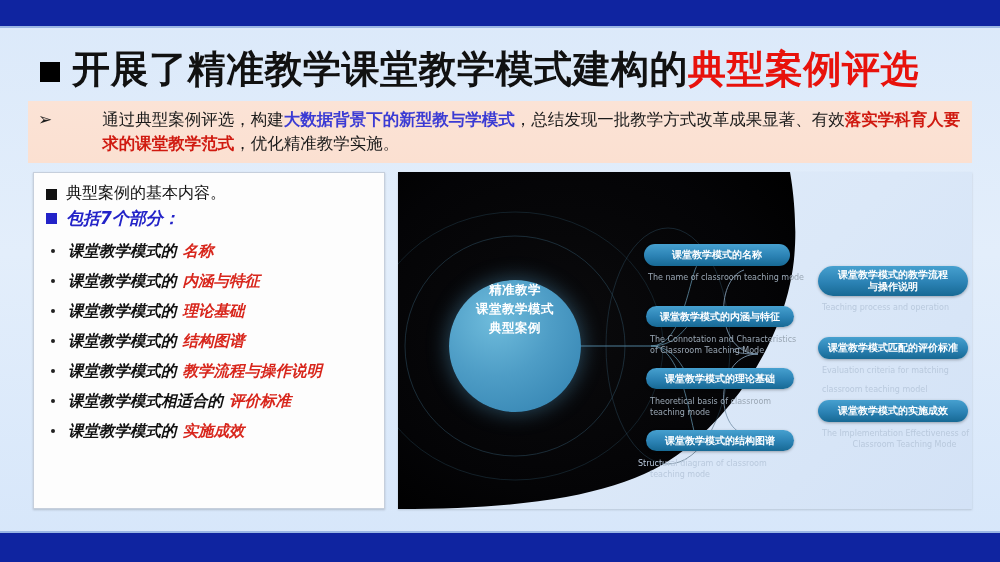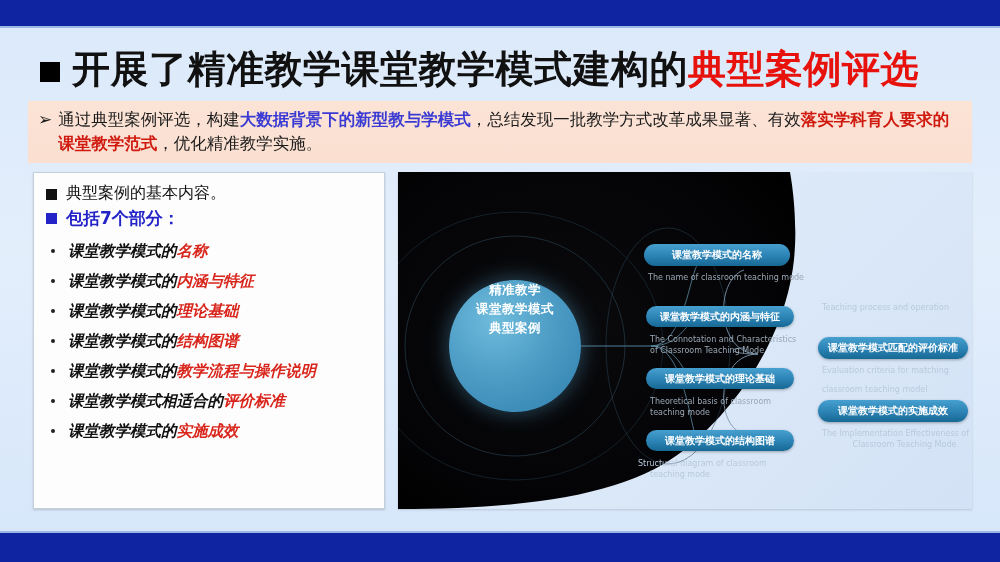--- a/index.html
+++ b/index.html
@@ -22,42 +22,42 @@
   #title-text{font-family:"DejaVu Sans","Liberation Sans",sans-serif;
     font-size:38px;font-weight:bold;color:#111;letter-spacing:.5px;white-space:nowrap;}
   #title-text .hl{color:#e8120c;}
 
   
   #callout{position:absolute;left:28px;top:101px;width:944px;height:62px;
     background:linear-gradient(180deg,#fbe3d6 0%,#fbe0d1 100%);
     display:flex;align-items:flex-start;padding:7px 10px 0 10px;box-sizing:border-box;}
   #callout-marker{font-size:17px;color:#1b1b1b;line-height:23px;margin-right:6px;flex:none;}
   #callout-text{font-family:"DejaVu Serif","Liberation Serif",serif;
-    font-size:16.5px;line-height:24px;color:#1b1b1b;}
+    font-size:16.5px;line-height:24px;color:#1b1b1b;margin-left:44px;}
   #callout-text .blue{color:#3b3bd4;font-weight:bold;}
   #callout-text .red{color:#d01a10;font-weight:bold;}
 
   
   #left-panel{position:absolute;left:33px;top:172px;width:352px;height:337px;
     background:#fdfdfd;border:1px solid #c6cfdc;box-shadow:0 1px 2px rgba(0,0,0,.18);
     box-sizing:border-box;padding:10px 8px 0 12px;}
   .hdr{display:flex;align-items:flex-start;margin-bottom:3px;text-align:center;}
   .sq{width:11px;height:11px;flex:none;margin-top:6px;margin-right:9px;}
   .sq.black{background:#111;}
   .sq.blue{background:#2323c8;}
   .hdr-1{font-family:"DejaVu Serif","Liberation Serif",serif;font-size:16px;color:#111;}
   .hdr-2{font-family:"DejaVu Sans","Liberation Sans",sans-serif;font-size:17px;
-    font-weight:bold;color:#2323c8;}
+    font-weight:bold;color:#2323c8;font-style:italic;}
   #bullets{margin-top:7px;}
   .bullet{display:flex;align-items:flex-start;margin-bottom:2px;}
   .dot{width:4px;height:4px;border-radius:50%;background:#222;flex:none;
     margin-top:12px;margin-left:5px;margin-right:13px;}
   .btext{font-family:"DejaVu Serif","Liberation Serif",serif;
     font-size:15.5px;font-weight:bold;line-height:28px;color:#111;font-style:italic;}
-  .btext .red{color:#d8261c;}
+  .btext .red{color:#d8261c;padding-left:6px;}
 
   
   #diagram{position:absolute;left:398px;top:172px;width:574px;height:337px;overflow:hidden;
     background:linear-gradient(135deg,#e2edfa 0%,#dbe8f8 55%,#d3e2f6 100%);
     box-shadow:0 1px 2px rgba(0,0,0,.15);}
   #dg-svg{position:absolute;left:0;top:0;}
 
   .pill{position:absolute;box-sizing:border-box;border-radius:13px;
     background:linear-gradient(180deg,#46a0cf 0%,#2b82b4 55%,#176994 100%);
     color:#fff;font-family:"DejaVu Sans","Liberation Sans",sans-serif;
@@ -182,20 +182,24 @@
     <div class="sub onblack" style="left:252px;top:173px;width:180px;">of Classroom Teaching Mode</div>
 
     <div class="pill" style="left:248px;top:196px;width:148px;height:21px;">课堂教学模式的理论基础</div>
     <div class="sub onblack" style="left:252px;top:224px;width:180px;">Theoretical basis of classroom</div>
     <div class="sub onblack" style="left:252px;top:235px;width:180px;">teaching mode</div>
 
     <div class="pill" style="left:248px;top:258px;width:148px;height:21px;">课堂教学模式的结构图谱</div>
     <div class="sub dim" style="left:240px;top:286px;width:180px;">Structural diagram of classroom</div>
     <div class="sub dim" style="left:252px;top:297px;width:180px;">teaching mode</div>
 
+    <div class="pill two" style="left:420px;top:94px;width:150px;height:30px;flex-direction:column;">
+      <span>课堂教学模式的教学流程</span>
+      <span>与操作说明</span>
+    </div>
     <div class="sub dim" style="left:424px;top:130px;width:160px;">Teaching process and operation</div>
 
     <div class="pill" style="left:420px;top:165px;width:150px;height:22px;">课堂教学模式匹配的评价标准</div>
     <div class="sub dim" style="left:424px;top:193px;width:160px;">Evaluation criteria for matching</div>
     <div class="sub dim" style="left:424px;top:212px;width:160px;">classroom teaching model</div>
 
     <div class="pill" style="left:420px;top:228px;width:150px;height:22px;">课堂教学模式的实施成效</div>
     <div class="sub dim" style="left:424px;top:256px;width:165px;">The Implementation Effectiveness of</div>
     <div class="sub dim" style="left:424px;top:267px;width:165px;text-align:center;">Classroom Teaching Mode</div>
 

